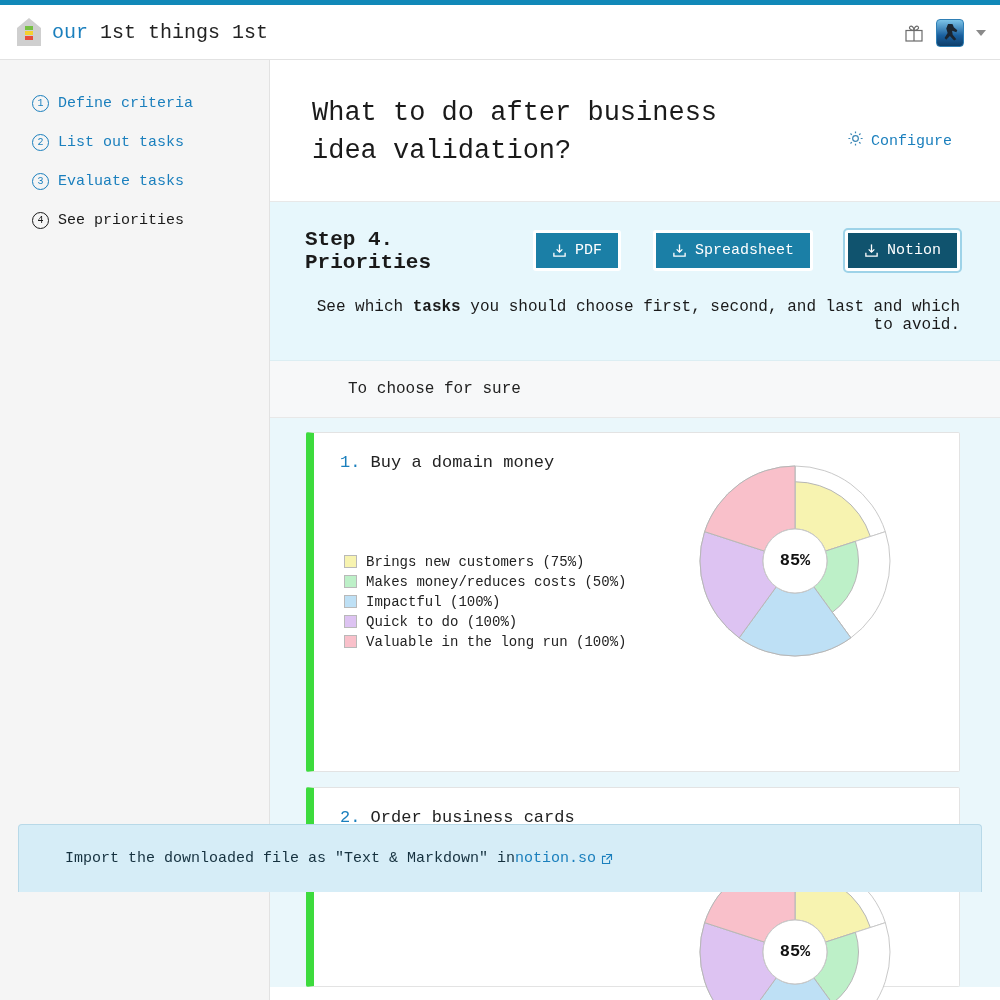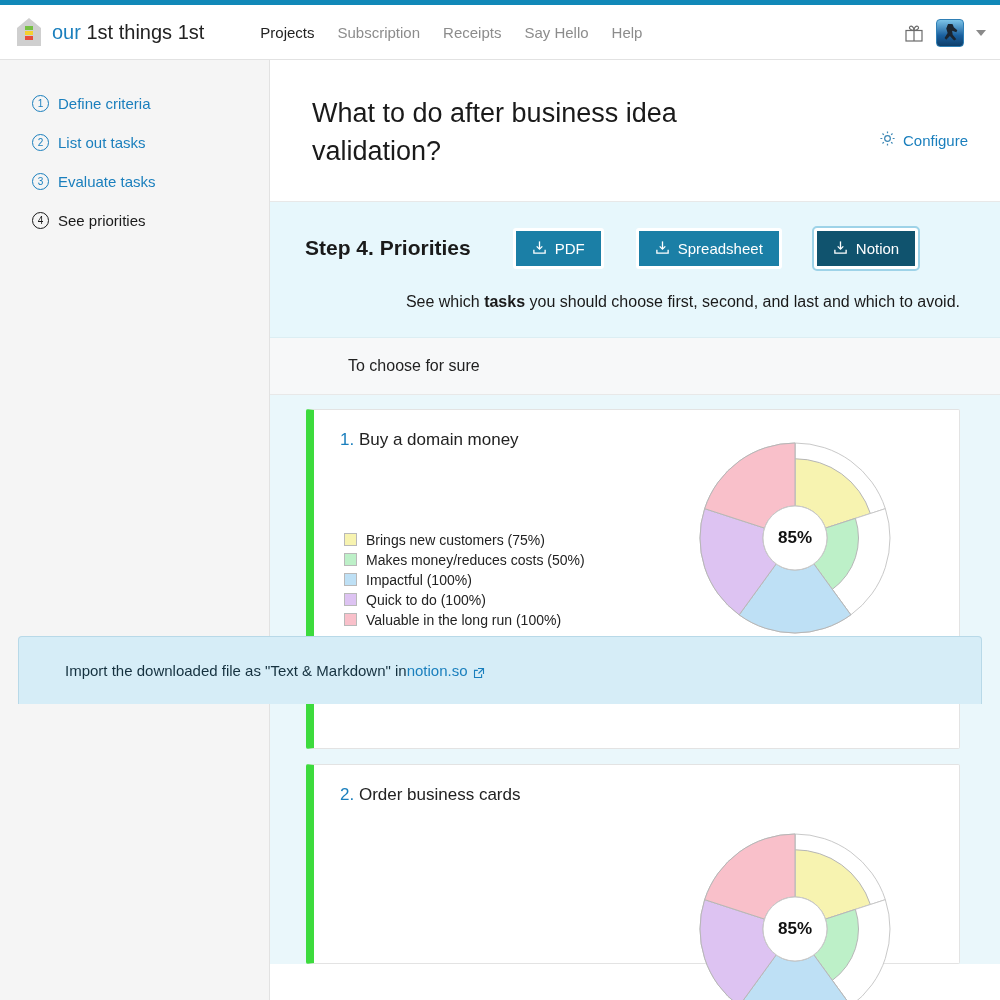--- a/index.html
+++ b/index.html
@@ -2,21 +2,21 @@
 <html><head>
 <meta charset="utf-8">
 <style>
   * { box-sizing: border-box; margin: 0; padding: 0; }
   html, body {
     width: 1000px; height: 1000px;
     font-family: "Liberation Sans", sans-serif;
     background: #ffffff;
     overflow: hidden;
   }
-  #app { position: relative; width: 1000px; height: 704px; background:#fff; }
+  #app { position: relative; width: 1000px; height: 892px; background:#fff;font-family:Liberation Mono, monospace; }
 
   
   .top-accent { height: 5px; background: #1188b8; width: 100%; }
 
   
   .header {
     height: 55px; display:flex; align-items:center;
     border-bottom:1px solid #e2e2e2; background:#fff;
     position:relative;
   }
@@ -55,21 +55,21 @@
     width:17px;height:17px;border-radius:50%;border:1px solid currentColor;
     display:flex;align-items:center;justify-content:center;font-size:10px; flex:none;
   }
   .side-item.link { color:#1a7fbd; cursor:pointer; }
   .side-item.current { color:#1a1a1a; }
 
   .main { flex:1; background:#fff; }
 
   
   .title-block {
-    padding:34px 32px 30px 42px; display:flex; align-items:flex-start;
+    padding:34px 48px 30px 42px; display:flex; align-items:flex-start;
     justify-content:space-between; border-bottom:1px solid #e8e8e8;
   }
   .page-title { font-size:27px; font-weight:400; color:#1a1a1a; line-height:1.42; max-width:430px; }
   .configure { display:flex; align-items:center; gap:7px; color:#1a7fbd; font-size:15px; cursor:pointer; margin-top:36px;text-align:center; }
 
   
   .step-block { background:#e7f7fc; padding:26px 40px 26px 35px; border-bottom:1px solid #dceef3; }
   .step-row { display:flex; align-items:center; }
   .step-title { font-size:21px; font-weight:bold; color:#1a1a1a; }
   .step-btns { display:flex; gap:32px; margin-left:42px; }
@@ -128,27 +128,20 @@
           <rect x="10" y="14" width="8" height="4" fill="#f5d130"></rect>
           <rect x="10" y="19" width="8" height="4" fill="#e84c3d"></rect>
         </svg>
       </span>
       <span class="brand-text">
         <span class="our">our</span>
         <span>1st things 1st</span>
       </span>
     </div>
 
-    <div class="nav">
-      <a href="#" class="active">Projects</a>
-      <a href="#">Subscription</a>
-      <a href="#">Receipts</a>
-      <a href="#">Say Hello</a>
-      <a href="#">Help</a>
-    </div>
 
     <div class="header-right">
       <span class="gift-icon">
         <svg viewBox="0 0 20 20" width="20" height="20" fill="none" stroke="#6b6b6b" stroke-width="1.2">
           <rect x="2" y="7.5" width="16" height="10.5"></rect>
           <line x1="10" y1="7.5" x2="10" y2="18"></line>
           <path d="M10 7.5 C10 4 7.5 2.5 6 3.6 C4.6 4.7 6 7.5 10 7.5 Z"></path>
           <path d="M10 7.5 C10 4 12.5 2.5 14 3.6 C15.4 4.7 14 7.5 10 7.5 Z"></path>
         </svg>
       </span>

